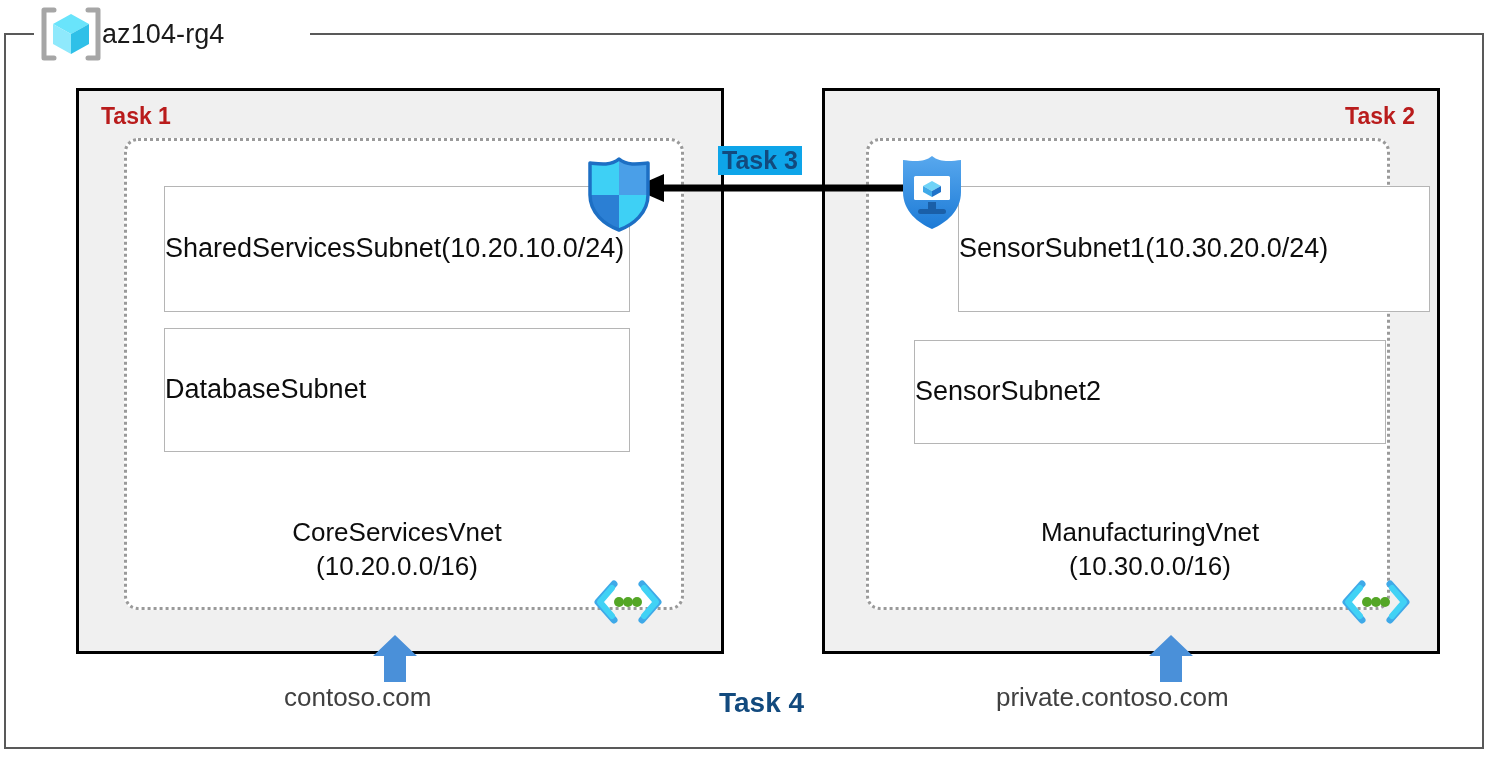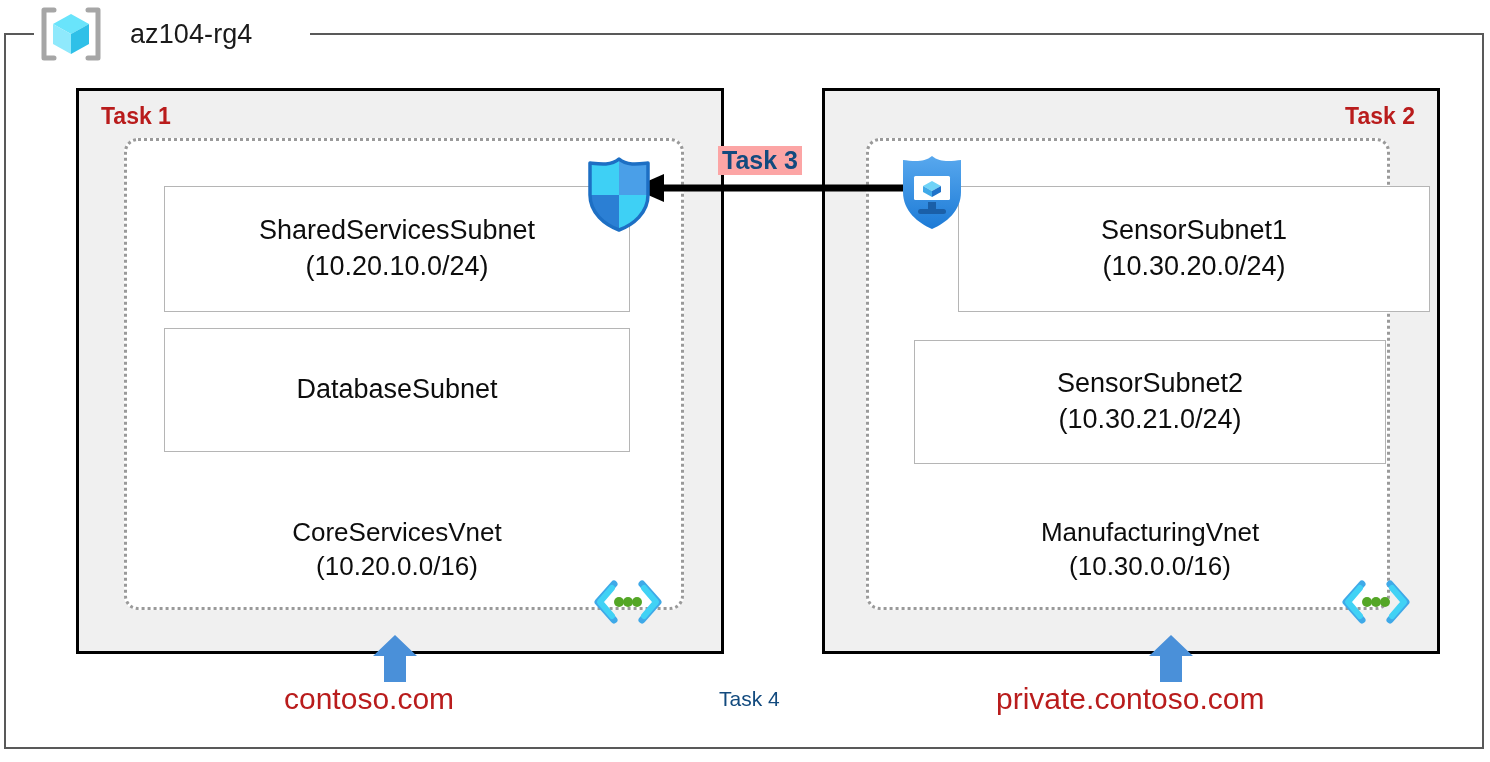--- a/index.html
+++ b/index.html
@@ -38,21 +38,21 @@
     z-index: 3;
     width: 276px;
   }
   .rg-header {
     position: absolute;
     left: 40px;
     top: 6px;
     height: 56px;
     display: flex;
     align-items: center;
-    gap: 28px;
+    gap: 0;
     z-index: 4;
   }
   .rg-icon {
     width: 62px;
     height: 54px;
     display: block;
   }
   .rg-name {
     font-size: 27px;
     color: #1a1a1a;
@@ -92,35 +92,34 @@
   #vnet-left  { left: 124px; top: 138px; width: 560px; height: 472px; }
   #vnet-right { left: 866px; top: 138px; width: 524px; height: 472px; }
 
   
   .subnet-box {
     position: absolute;
     background: #ffffff;
     border: 1.5px solid #b5b5b5;
     box-sizing: border-box;
     display: flex;
-    flex-direction: column;
+    flex-direction: row;
     align-items: center;
-    justify-content: center;
     line-height: 1.32;
   }
   .subnet-name, .subnet-cidr {
     font-size: 27px;
     color: #0d0d0d;
     white-space: nowrap;
   }
 
   #subnet-l1 { left: 164px; top: 186px; width: 466px; height: 126px; }
   #subnet-l2 { left: 164px; top: 328px; width: 466px; height: 124px; }
   #subnet-r1 { left: 914px; top: 186px; width: 472px; height: 126px; margin-left: 44px; }
-  #subnet-r2 { left: 914px; top: 340px; width: 472px; height: 124px; }
+  #subnet-r2 { left: 914px; top: 340px; width: 472px; height: 104px; }
 
   
   .vnet-caption {
     position: absolute;
     text-align: center;
     line-height: 1.32;
   }
   .vnet-caption .vnet-name,
   .vnet-caption .vnet-cidr {
     font-size: 26px;
@@ -147,46 +146,46 @@
     height: 40px;
     z-index: 5;
   }
   #task3-label {
     position: absolute;
     left: 718px;
     top: 146px;
     font-size: 25px;
     font-weight: bold;
     color: #124a7e;
-    background: #fca5a5;
+    background: #0ea5e9;
     padding: 0 4px;
     z-index: 7;
     white-space: nowrap;
   }
 
   
   .dns-arrow { position: absolute; width: 46px; height: 48px; z-index: 5; }
   #dns-arrow-left  { left: 372px;  top: 634px; }
   #dns-arrow-right { left: 1148px; top: 634px; }
 
   .dns-label {
     position: absolute;
-    font-size: 30px;
-    color: #b91c1c;
+    font-size: 26px;
+    color: #404040;
     white-space: nowrap;
   }
   #dns-label-left  { left: 284px; top: 682px; }
   #dns-label-right { left: 996px; top: 682px; }
 
   #task4-label {
     position: absolute;
     left: 719px;
     top: 687px;
-    font-size: 21px;
-    font-weight: normal;
+    font-size: 28px;
+    font-weight: bold;
     color: #124a7e;
     white-space: nowrap;
   }
 </style>
 </head>
 <body>
 
 <div id="canvas">
 
   <div class="rg-frame"></div>
@@ -231,21 +230,20 @@
 
   <div class="vnet-box" id="vnet-right"></div>
 
   <div class="subnet-box" id="subnet-r1">
     <span class="subnet-name">SensorSubnet1</span>
     <span class="subnet-cidr">(10.30.20.0/24)</span>
   </div>
 
   <div class="subnet-box" id="subnet-r2">
     <span class="subnet-name">SensorSubnet2</span>
-    <span class="subnet-cidr">(10.30.21.0/24)</span>
   </div>
 
   <div class="vnet-caption" id="caption-right">
     <span class="vnet-name">ManufacturingVnet</span>
     <span class="vnet-cidr">(10.30.0.0/16)</span>
   </div>
 
   <svg id="peer-arrow" viewBox="0 0 280 40">
     <line x1="32" y1="20" x2="278" y2="20" stroke="#000000" stroke-width="7"></line>
     <polygon points="2,20 34,6 34,34" fill="#000000"></polygon>

